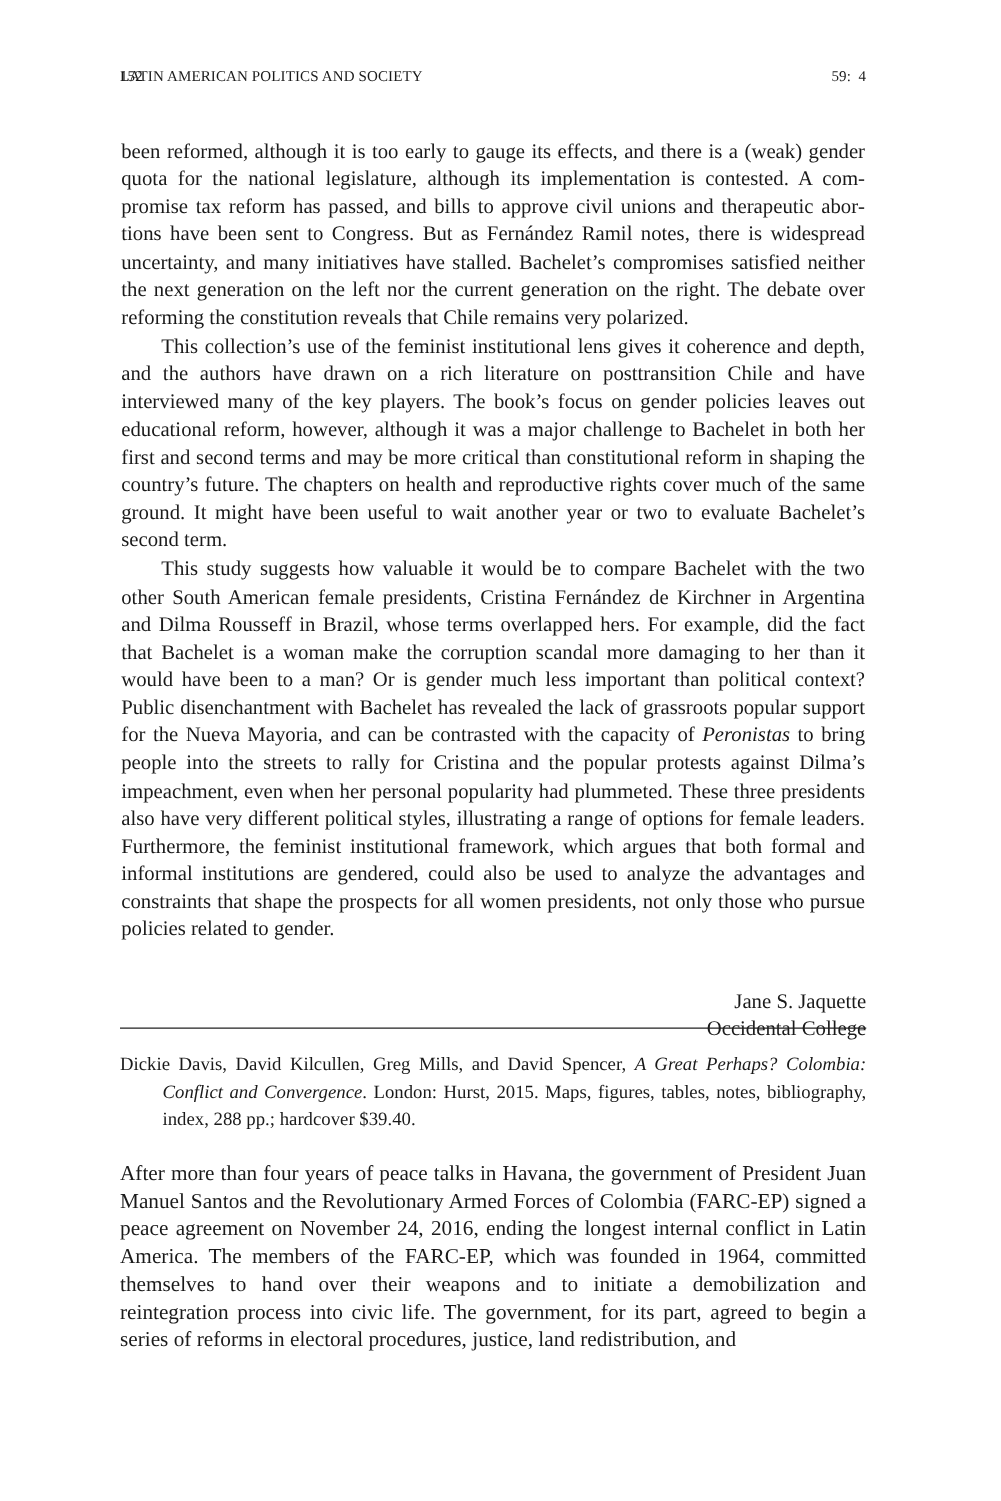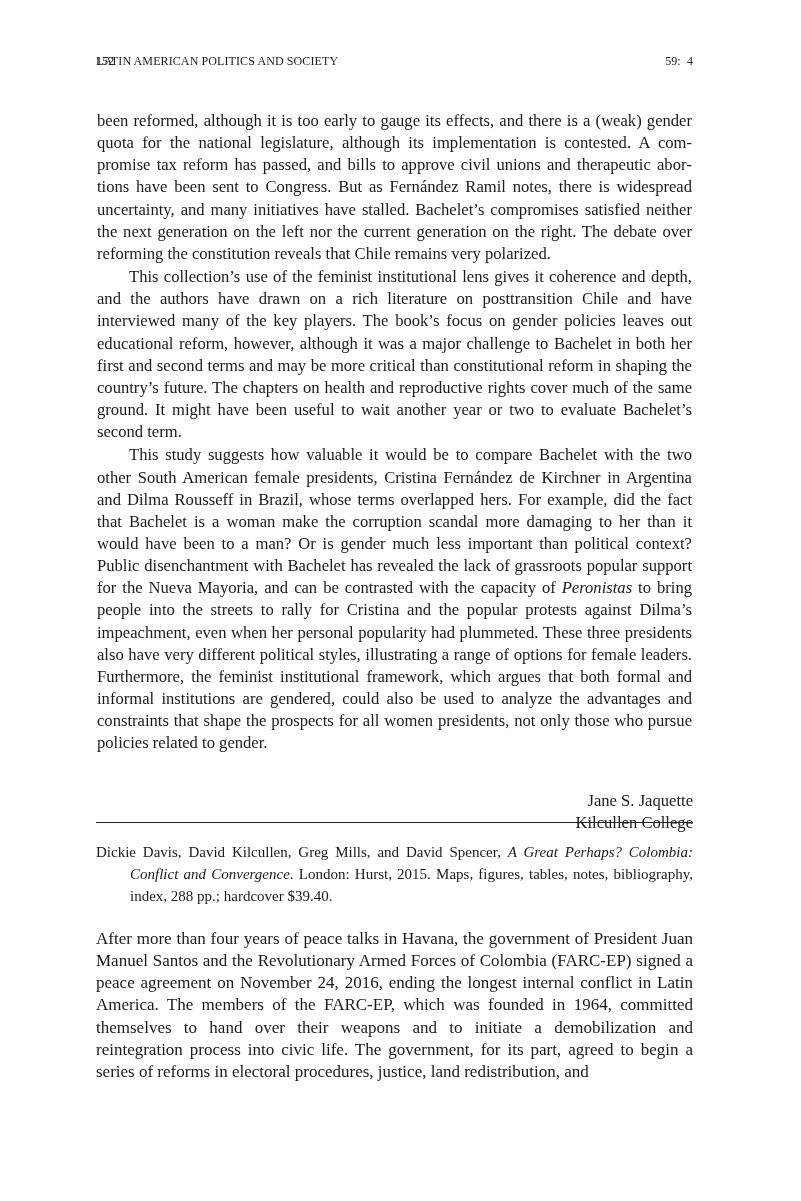--- a/index.html
+++ b/index.html
@@ -39,21 +39,21 @@
   </div>
 
   <div class="body">
     <p>been reformed, although it is too early to gauge its effects, and there is a (weak) gender quota for the national legislature, although its implementation is contested. A com­promise tax reform has passed, and bills to approve civil unions and therapeutic abor­tions have been sent to Congress. But as Fernández Ramil notes, there is widespread uncertainty, and many initiatives have stalled. Bachelet’s compromises satisfied neither the next generation on the left nor the current generation on the right. The debate over reforming the constitution reveals that Chile remains very polarized.</p>
     <p class="indent">This collection’s use of the feminist institutional lens gives it coherence and depth, and the authors have drawn on a rich literature on posttransition Chile and have interviewed many of the key players. The book’s focus on gender policies leaves out educational reform, however, although it was a major challenge to Bachelet in both her first and second terms and may be more critical than constitutional reform in shaping the country’s future. The chapters on health and reproductive rights cover much of the same ground. It might have been useful to wait another year or two to evaluate Bachelet’s second term.</p>
     <p class="indent"><span>This study suggests how valuable it would be to compare Bachelet with the two other South American female presidents, Cristina Fernández de Kirchner in Argentina and Dilma Rousseff in Brazil, whose terms overlapped hers. For example, did the fact that Bachelet is a woman make the corruption scandal more damaging to her than it would have been to a man? Or is gender much less important than political context? Public disenchantment with Bachelet has revealed the lack of grassroots popular support for the Nueva Mayoria, and can be contrasted with the capacity of </span><em>Peronistas</em><span> to bring people into the streets to rally for Cristina and the popular protests against Dilma’s impeachment, even when her personal popularity had plummeted. These three presidents also have very different political styles, illus­trating a range of options for female leaders. Furthermore, the feminist institutional framework, which argues that both formal and informal institutions are gendered, could also be used to analyze the advantages and constraints that shape the prospects for all women presidents, not only those who pursue policies related to gender.</span></p>
   </div>
 
   <div class="sig">
     <div>Jane S. Jaquette</div>
-    <div>Kilcullen College</div>
+    <div>Occidental College</div>
   </div>
 
   <div class="rule"></div>
 
   <div class="citation"><span>Dickie Davis, David Kilcullen, Greg Mills, and David Spencer, </span><em>A Great Perhaps? Colombia: Conflict and Convergence</em><span>. London: Hurst, 2015. Maps, figures, tables, notes, bibliography, index, 288 pp.; hardcover $39.40.</span></div>
 
   <div class="review">
     <p>After more than four years of peace talks in Havana, the government of President Juan Manuel Santos and the Revolutionary Armed Forces of Colombia (FARC-EP) signed a peace agreement on November 24, 2016, ending the longest internal con­flict in Latin America. The members of the FARC-EP, which was founded in 1964, committed themselves to hand over their weapons and to initiate a demobilization and reintegration process into civic life. The government, for its part, agreed to begin a series of reforms in electoral procedures, justice, land redistribution, and</p>
   </div>
 

